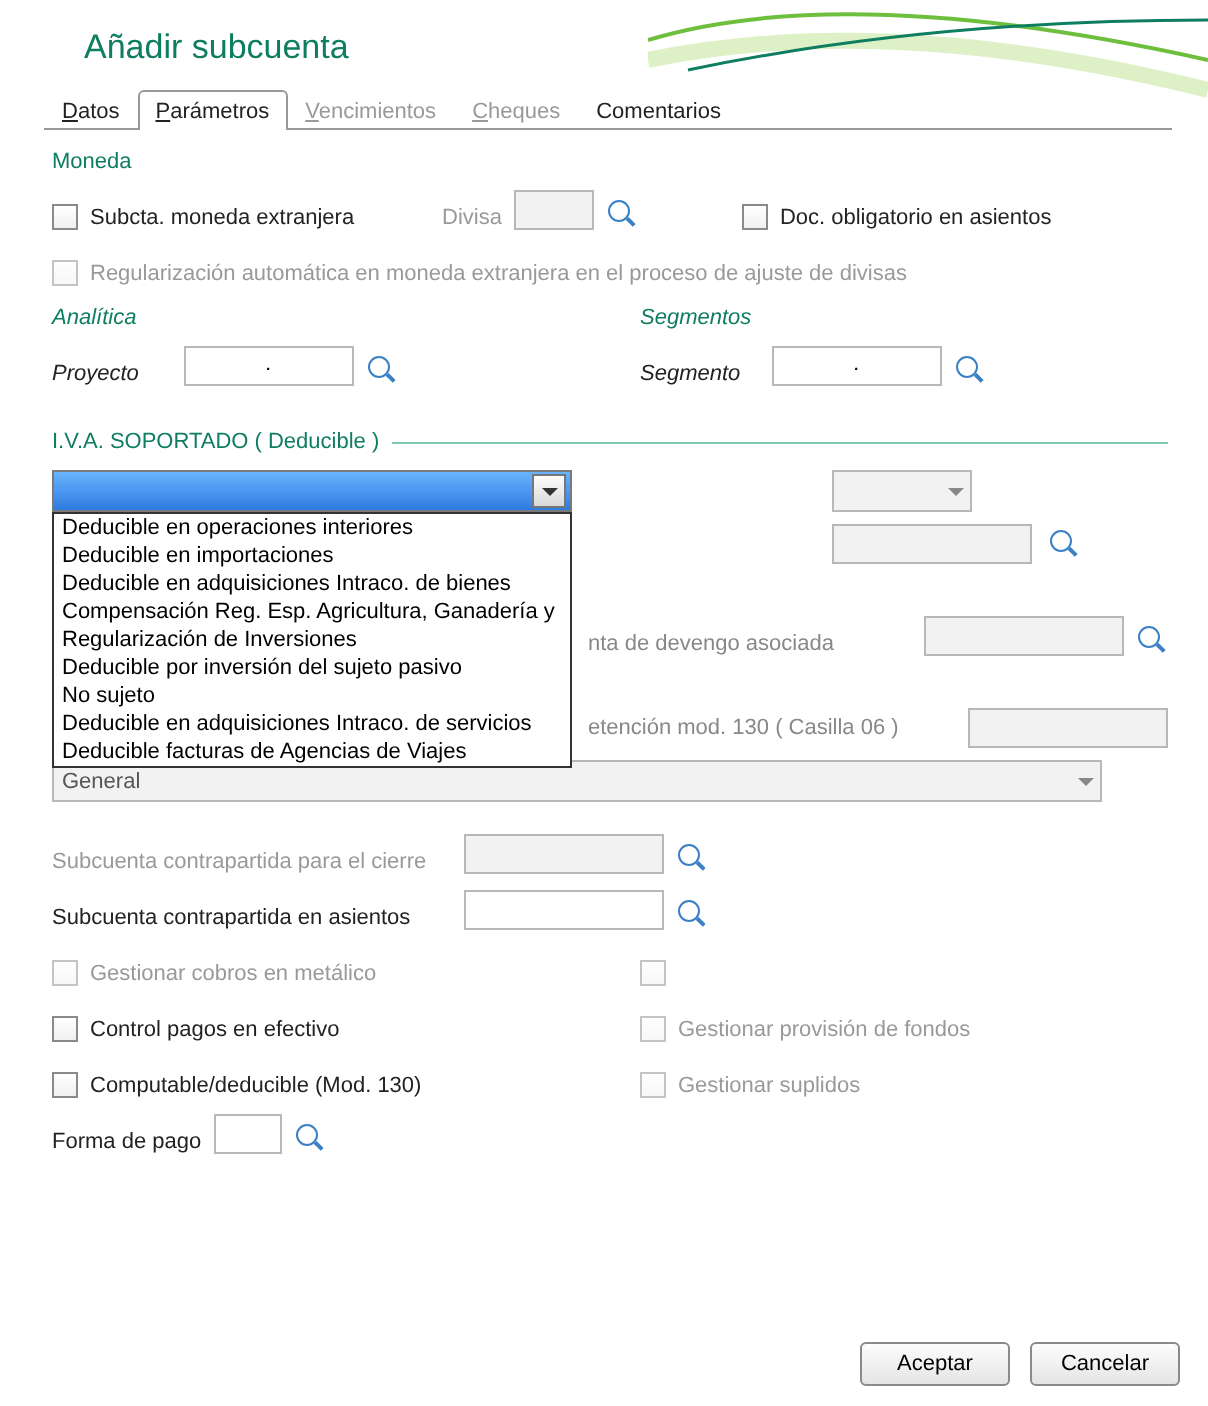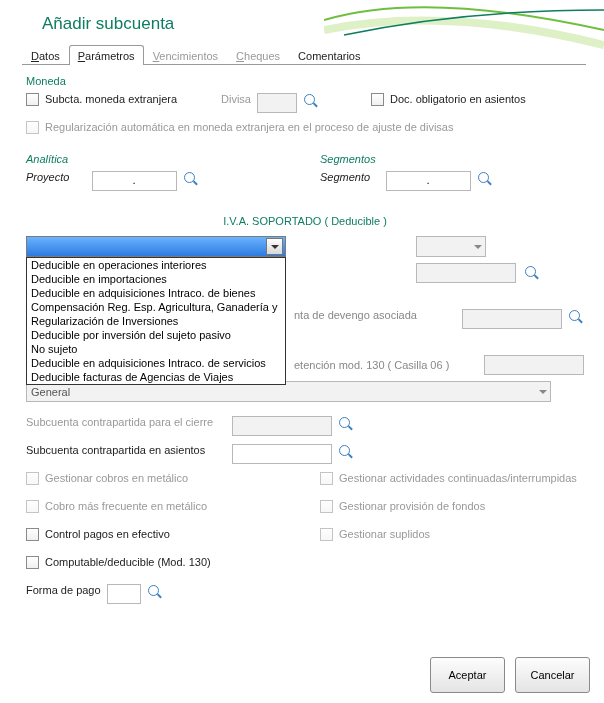--- a/index.html
+++ b/index.html
@@ -9,51 +9,51 @@
 .header { padding: 14px 0 4px 22px; }
 .title { color: #0e7d60; font-size: 17px; font-weight: normal; margin-left: 20px; }
 .tabs { display: flex; border-bottom: 1px solid #999; margin: 6px 18px 0 22px; position: relative; }
 .tab { padding: 4px 8px 3px; cursor: pointer; color: #222; border: 1px solid transparent; border-bottom: none; position: relative; top: 1px; }
 .tab.active { border-color: #999; background: #fff; border-top-left-radius: 3px; border-top-right-radius: 3px; }
 .tab.disabled { color: #999; }
 .tab .ul { text-decoration: underline; }
 .body { padding: 10px 20px 0 26px; }
 .fieldset { border: none; margin-bottom: 10px; }
 .legend { color: #0e7d60; font-size: 11px; margin-bottom: 6px; display: block; }
-.row { display: flex; align-items: flex-start; gap: 6px; margin-bottom: 6px; min-height: 22px; }
+.row { display: flex; align-items: flex-end; gap: 6px; margin-bottom: 6px; min-height: 22px; }
 .chk { width: 13px; height: 13px; border: 1px solid #8a8a8a; background: linear-gradient(#fff,#f0f0f0); display: inline-block; }
 .lbl { color: #222; }
 .lbl.disabled { color: #999; }
 .input { border: 1px solid #b8b8b8; background: #fff; height: 20px; padding: 2px 4px; }
 .input.disabled { background: #f2f2f2; color: #888; }
 .mag { width: 16px; height: 16px; display: inline-block; position: relative; }
 .mag::before { content: ""; position: absolute; width: 9px; height: 9px; border: 1.5px solid #3a80c4; border-radius: 50%; left: 1px; top: 1px; }
 .mag::after { content: ""; position: absolute; width: 5px; height: 1.5px; background: #3a80c4; transform: rotate(45deg); left: 10px; top: 11px; }
 .cols { display: flex; gap: 30px; }
 .col { flex: 1; font-style: italic; }
 .section { margin-top: 6px; }
 .section-title { color: #0e7d60; }
 .hr { border: none; border-top: 1px solid #7fc9b4; flex: 1; margin-left: 6px; }
-.section-row { display: flex; align-items: center; margin-bottom: 8px; flex-direction: column; }
+.section-row { display: flex; align-items: center; margin-bottom: 8px; }
 .combo { position: relative; width: 260px; }
 .combo-btn { width: 100%; height: 21px; border: 1px solid #7a7a7a; background: linear-gradient(#6ab3ff,#2d7be0); display: flex; align-items: center; justify-content: flex-end; padding-right: 2px; }
 .combo-arrow { width: 17px; height: 17px; background: linear-gradient(#fefefe,#d8d8d8); border: 1px solid #777; display: flex; align-items: center; justify-content: center; }
 .combo-arrow::after { content: ""; border-left: 4px solid transparent; border-right: 4px solid transparent; border-top: 4px solid #333; }
 .dropdown { position: absolute; top: 21px; left: 0; width: 260px; border: 1px solid #333; background: #fff; z-index: 100; }
 .dropdown .opt { padding: 1px 4px; white-space: nowrap; overflow: hidden; cursor: default; color: #000; }
 .closed-combo { height: 21px; border: 1px solid #b8b8b8; background: #f2f2f2; display: flex; align-items: center; justify-content: space-between; padding-left: 4px; color: #555; }
 .closed-combo .arr { width: 15px; height: 100%; display: flex; align-items: center; justify-content: center; }
 .closed-combo .arr::after { content: ""; border-left: 4px solid transparent; border-right: 4px solid transparent; border-top: 4px solid #888; }
 .iva-right { display: flex; align-items: center; gap: 8px; margin-bottom: 6px; }
 .break-lbl { color: #888; }
 .checks-grid { display: flex; gap: 30px; margin-top: 4px; }
 .checks-col { flex: 1; }
 .checks-col .row { margin-bottom: 6px; }
 .buttons { position: absolute; bottom: 10px; right: 14px; display: flex; gap: 10px; }
-.btn { width: 75px; height: 36px; border: 1px solid #8a8a8a; background: linear-gradient(#fdfdfd,#e4e4e4); border-radius: 3px; cursor: pointer; display: flex; align-items: center; justify-content: center; }
+.btn { width: 75px; height: 22px; border: 1px solid #8a8a8a; background: linear-gradient(#fdfdfd,#e4e4e4); border-radius: 3px; cursor: pointer; display: flex; align-items: center; justify-content: center; }
 </style>
 </head>
 <body>
 
 <div class="swoosh">
 <svg viewBox="0 0 280 60">
       <path d="M0 20 Q 100 -10 280 30" stroke="#6fbf3f" stroke-width="2" fill="none"></path>
       <path d="M0 30 Q 120 5 280 45" stroke="#c8e6a0" stroke-width="8" fill="none" opacity="0.6"></path>
       <path d="M20 35 Q 140 10 280 10" stroke="#0e7d60" stroke-width="1.5" fill="none"></path>
     </svg>
@@ -143,21 +143,21 @@
         <div class="iva-right">
           <span class="input disabled" style="width:100px"></span>
           <span class="mag"></span>
         </div>
       </div>
     </div>
 
     <div style="display:flex;align-items:center;margin-top:4px;gap:6px">
       <span class="lbl" style="width:262px">Cri</span>
     </div>
-    <div style="display:flex;align-items:flex-start;gap:6px;margin-top:4px">
+    <div style="display:flex;align-items:flex-end;gap:6px;margin-top:4px">
       <span style="width:262px"></span>
       <span class="break-lbl" style="flex:1">nta de devengo asociada</span>
       <span class="input disabled" style="width:100px"></span>
       <span class="mag"></span>
     </div>
 
     <div style="display:flex;align-items:center;margin-top:10px;gap:6px">
       <span class="lbl" style="width:262px">I.F</span>
     </div>
     <div style="display:flex;align-items:center;gap:6px;margin-top:4px">
@@ -184,41 +184,36 @@
       <span class="mag"></span>
     </div>
 
     <div class="checks-grid">
       <div class="checks-col">
         <div class="row">
             <span class="chk" style="opacity:.5"></span>
             <span class="lbl disabled">Gestionar cobros en metálico</span>
           </div>
         <div class="row">
-            <span class="chk" style="opacity:.5"></span>
-            <span class="lbl disabled">Cobro más frecuente en metálico</span>
-          </div>
-        <div class="row">
             <span class="chk"></span>
             <span class="lbl">Control pagos en efectivo</span>
           </div>
         <div class="row">
             <span class="chk"></span>
             <span class="lbl">Computable/deducible (Mod. 130)</span>
           </div>
         <div class="row">
           <span class="lbl">Forma de pago</span>
           <span class="input" style="width:34px"></span>
           <span class="mag"></span>
         </div>
       </div>
       <div class="checks-col">
         <div class="row">
             <span class="chk" style="opacity:.5"></span>
-            <span class="lbl disabled">Gestionar actividades continuadas/interrumpidas</span>
           </div>
         <div class="row">
             <span class="chk" style="opacity:.5"></span>
             <span class="lbl disabled">Gestionar provisión de fondos</span>
           </div>
         <div class="row">
             <span class="chk" style="opacity:.5"></span>
             <span class="lbl disabled">Gestionar suplidos</span>
           </div>
       </div>

